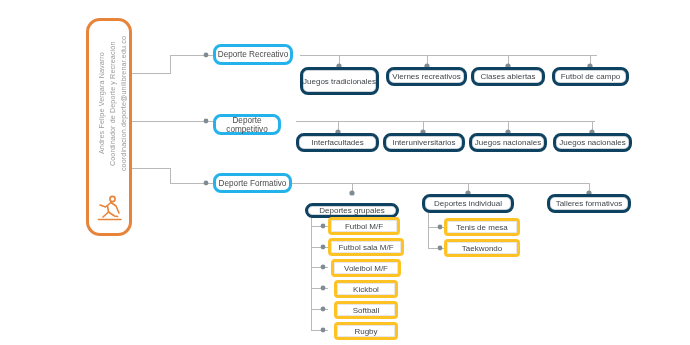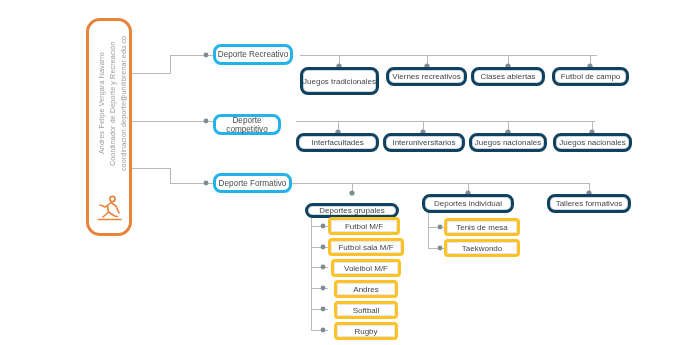--- a/index.html
+++ b/index.html
@@ -236,21 +236,21 @@
   <div class="node n-amber" style="left:328px;top:217px;width:72px;height:18px;">
     <span class="lbl">Futbol M/F</span>
   </div>
   <div class="node n-amber" style="left:328px;top:238px;width:76px;height:18px;">
     <span class="lbl">Futbol sala M/F</span>
   </div>
   <div class="node n-amber" style="left:331px;top:259px;width:70px;height:18px;">
     <span class="lbl">Voleibol M/F</span>
   </div>
   <div class="node n-amber" style="left:334px;top:280px;width:64px;height:18px;">
-    <span class="lbl">Andres</span>
+    <span class="lbl">Kickbol</span>
   </div>
   <div class="node n-amber" style="left:334px;top:301px;width:64px;height:18px;">
     <span class="lbl">Softball</span>
   </div>
   <div class="node n-amber" style="left:334px;top:322px;width:64px;height:18px;">
     <span class="lbl">Rugby</span>
   </div>
 
   <div class="node n-amber" style="left:444px;top:218px;width:76px;height:18px;">
     <span class="lbl">Tenis de mesa</span>

